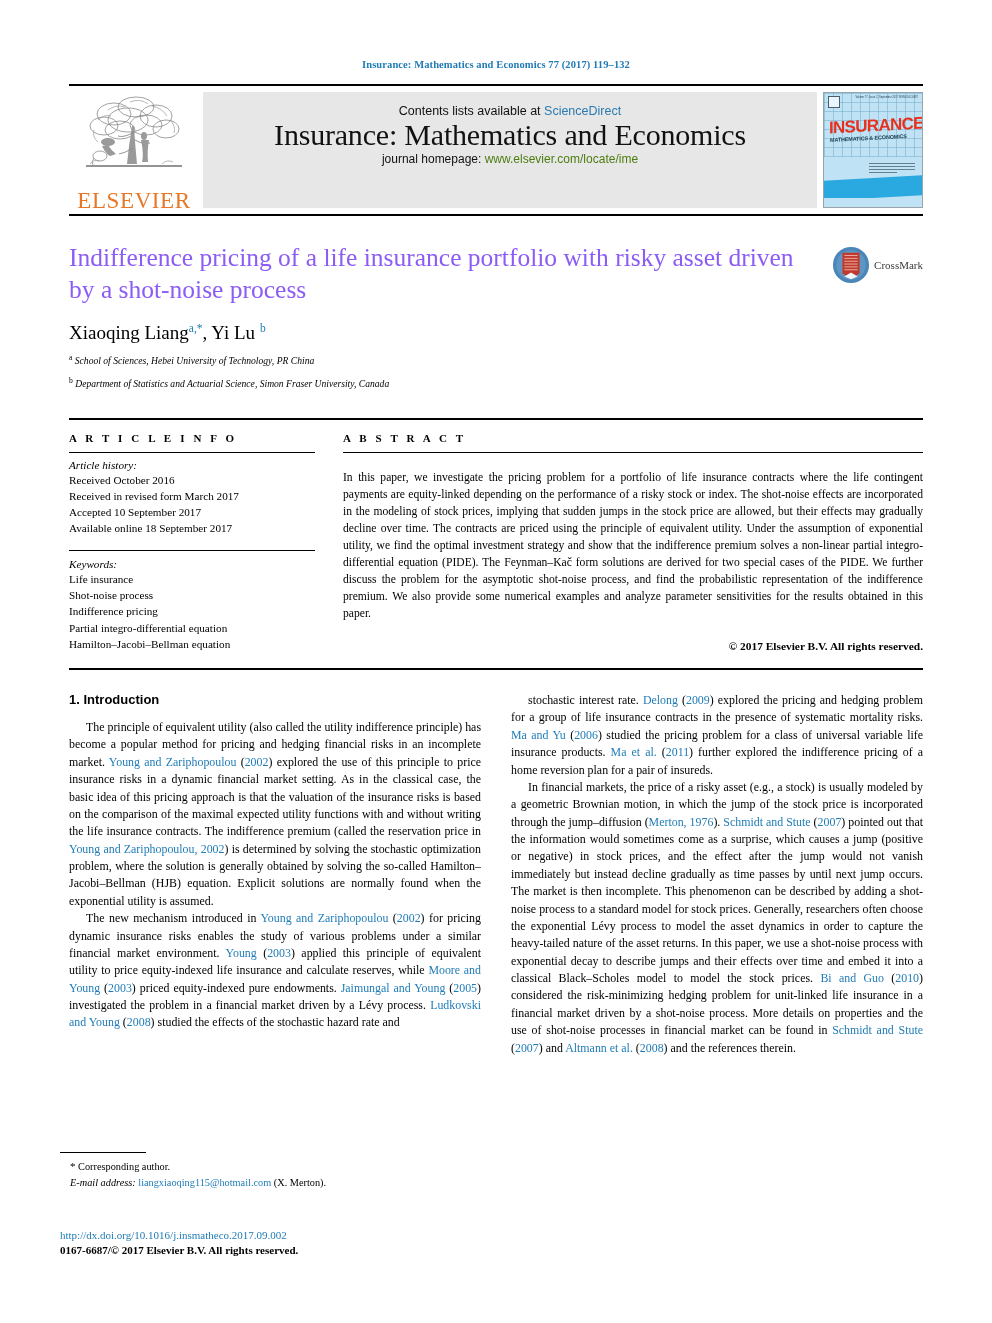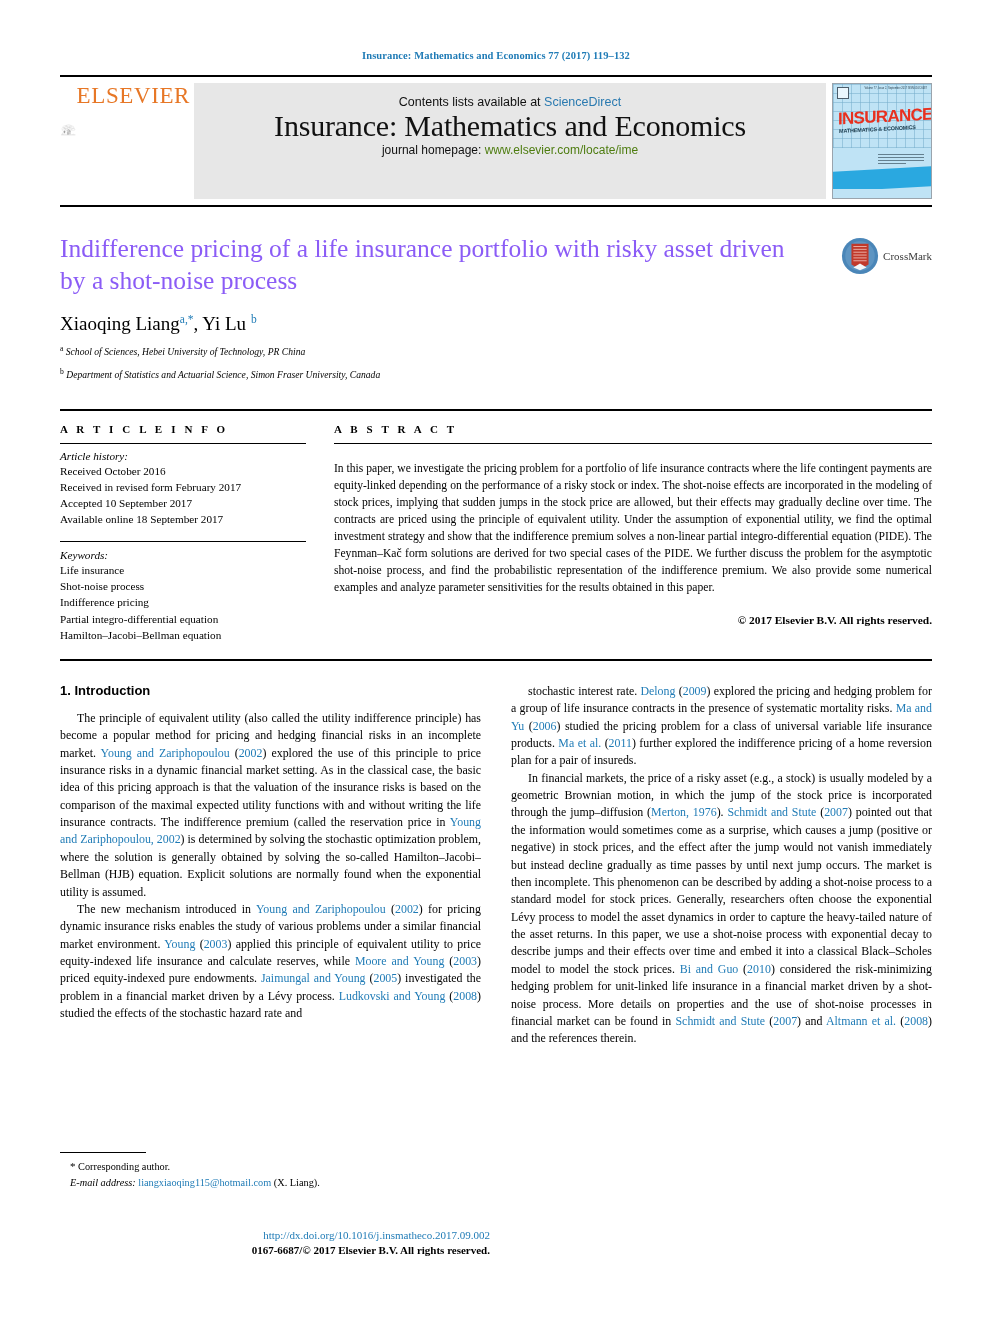--- a/index.html
+++ b/index.html
@@ -7,21 +7,21 @@
   body {
     width: 992px;
     height: 1323px;
     background: #ffffff;
     font-family: "Liberation Serif", serif;
     color: #000000;
     position: relative;
     overflow: hidden;
   }
 
-  .page { width: 992px; height: 1323px; position: relative; padding: 0; }
+  .page { width: 992px; height: 1323px; position: relative; padding: 9px; }
 
   
   .running-head {
     text-align: center;
     font-family: "Liberation Serif", serif;
     font-size: 10.5px;
     font-weight: bold;
     color: #1f7bb6;
     padding-top: 50px;
     letter-spacing: 0.1px;
@@ -32,22 +32,22 @@
     margin: 14px 60px 0 60px;
     border-top: 2.2px solid #000;
     height: 130px;
     display: flex;
     align-items: stretch;
   }
   .elsevier-logo {
     width: 130px;
     flex: 0 0 130px;
     display: flex;
-    flex-direction: row;
-    align-items: flex-start;
+    flex-direction: column;
+    align-items: center;
     justify-content: flex-start;
     padding-top: 6px;
   }
   .tree-svg { display: block; }
   .elsevier-word {
     font-family: "Liberation Serif", serif;
     font-size: 23px;
     color: #e77726;
     letter-spacing: 0.6px;
     line-height: 1;
@@ -276,21 +276,20 @@
   }
   .fn-line .star { font-size: 11px; }
   .fn-italic { font-style: italic; }
   .fn-mail { color: #1f7bb6; }
 
   .doi-block {
     position: absolute;
     left: 60px;
     top: 1228px;
     width: 430px;
-    text-align: right;
   }
   .doi-link {
     display: block;
     color: #1f7bb6;
     font-size: 11px;
     line-height: 1.4;
   }
   .issn-line {
     font-size: 11px;
     font-weight: bold;
@@ -423,21 +422,21 @@
     </div>
   </div>
 
   <div class="info-abstract">
 
     <div class="col-info">
       <div class="sec-head">A R T I C L E    I N F O</div>
       <div class="thin-rule"></div>
       <div class="hist-title">Article history:</div>
       <div class="info-line">Received October 2016</div>
-      <div class="info-line">Received in revised form February 2017</div>
+      <div class="info-line">Received in revised form March 2017</div>
       <div class="info-line">Accepted 10 September 2017</div>
       <div class="info-line">Available online 18 September 2017</div>
 
       <div class="kw-block">
         <div class="kw-title">Keywords:</div>
         <div class="info-line">Life insurance</div>
         <div class="info-line">Shot-noise process</div>
         <div class="info-line">Indifference pricing</div>
         <div class="info-line">Partial integro-differential equation</div>
         <div class="info-line">Hamilton–Jacobi–Bellman equation</div>
@@ -467,21 +466,21 @@
 
   <div class="footnote-wrap">
     <div class="fn-rule"></div>
     <div class="fn-line">
       <span class="star">*</span>
       <span>Corresponding author.</span>
     </div>
     <div class="fn-line">
       <span class="fn-italic">E-mail address:</span>
       <span class="fn-mail">liangxiaoqing115@hotmail.com</span>
-      <span>(X. Liang).</span>
+      <span>(X. Merton).</span>
     </div>
   </div>
 
   <div class="doi-block">
     <span class="doi-link">http://dx.doi.org/10.1016/j.insmatheco.2017.09.002</span>
     <div class="issn-line">0167-6687/© 2017 Elsevier B.V. All rights reserved.</div>
   </div>
 
 </div>
 

